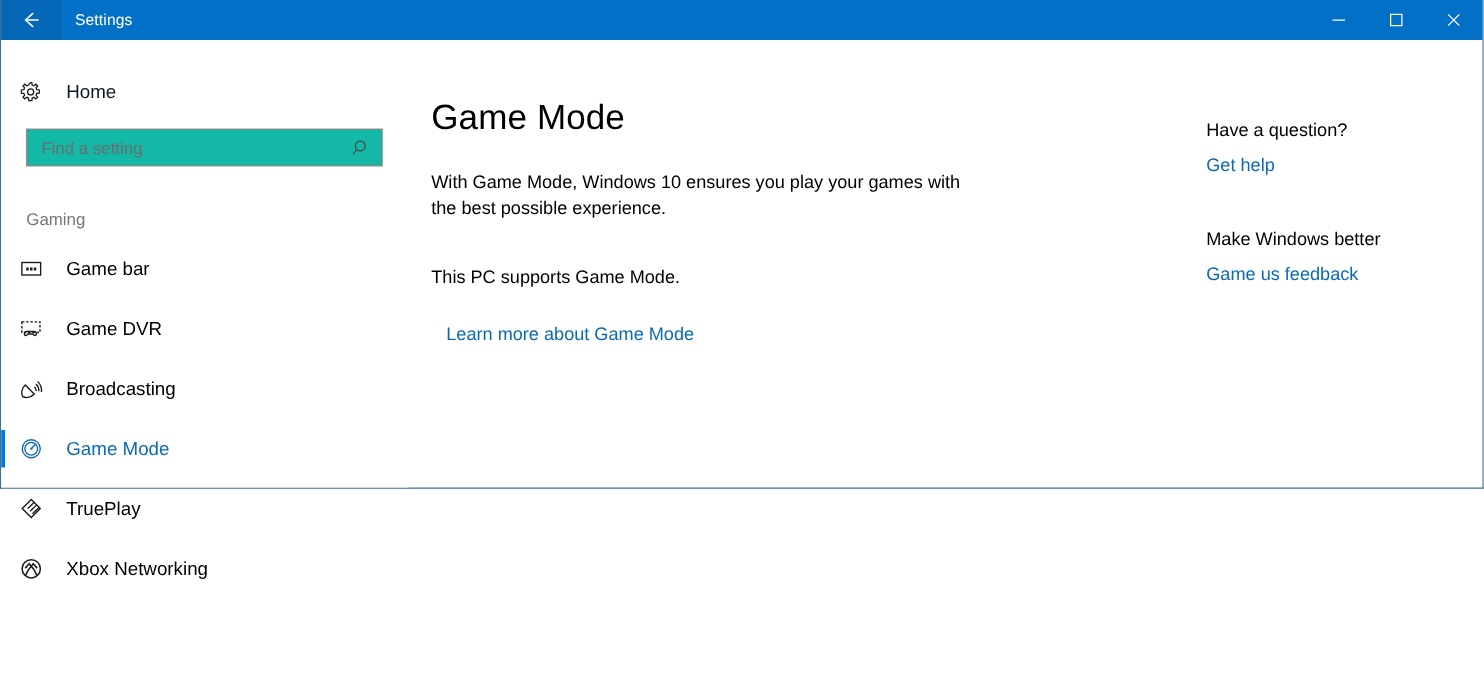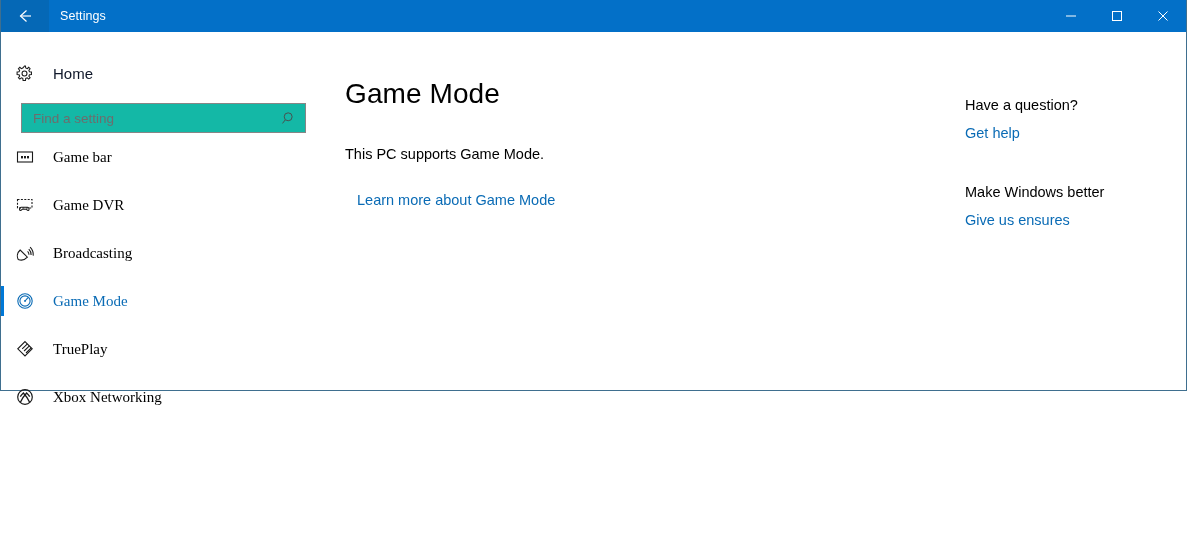--- a/index.html
+++ b/index.html
@@ -150,21 +150,20 @@
     width: 30px;
     display: flex;
     align-items: center;
     justify-content: flex-start;
     flex: 0 0 30px;
   }
   .nav-label {
     font-size: 15px;
     color: #000000;
     padding-left: 8px;
-    font-family: Liberation Serif, serif;
   }
   .nav-item.selected .nav-label { color: #0a6bb5; }
   
   .main {
     flex: 1 1 auto;
     padding: 46px 0 0 18px;
     min-width: 0;
     display: flex;
   }
   .main-col {
@@ -270,20 +269,21 @@
       <div class="search-wrap">
         <input class="search-input" type="text" placeholder="Find a setting" style="">
         <span class="search-icon-box">
           <svg width="17" height="17" viewBox="0 0 18 18">
             <circle cx="7.6" cy="7.2" r="4.2" fill="none" stroke="#4a4a4a" stroke-width="1"></circle>
             <path d="M4.4 10.6 L1.6 14.2" stroke="#4a4a4a" stroke-width="1"></path>
           </svg>
         </span>
       </div>
 
+      <div class="group-header">Gaming</div>
 
       <div class="nav-item">
         <span class="accent"></span>
         <span class="nav-icon">
           <svg width="20" height="20" viewBox="0 0 20 20">
             <rect x="2.5" y="5" width="15" height="10" fill="none" stroke="#1a1a1a" stroke-width="1.1"></rect>
             <rect x="6" y="9" width="2" height="2.4" fill="#1a1a1a"></rect>
             <rect x="9" y="9" width="2" height="2.4" fill="#1a1a1a"></rect>
             <rect x="12" y="9" width="2" height="2.4" fill="#1a1a1a"></rect>
           </svg>
@@ -357,30 +357,31 @@
           </svg>
         </span>
         <span class="nav-label">Xbox Networking</span>
       </div>
 
     </div>
 
     <div class="main">
       <div class="main-col">
         <h1 class="page-title">Game Mode</h1>
+        <p class="desc">With Game Mode, Windows 10 ensures you play your games with the best possible experience.</p>
         <p class="support-text">This PC supports Game Mode.</p>
         <a class="link learn-link" href="#">Learn more about Game Mode</a>
       </div>
 
       <div class="rail">
         <div class="rail-block">
           <p class="rail-head">Have a question?</p>
           <a class="link" href="#">Get help</a>
         </div>
         <div class="rail-block">
           <p class="rail-head">Make Windows better</p>
-          <a class="link" href="#">Give us ensures</a>
+          <a class="link" href="#">Game us feedback</a>
         </div>
       </div>
     </div>
 
   </div>
 </div>
 
 </body></html>

